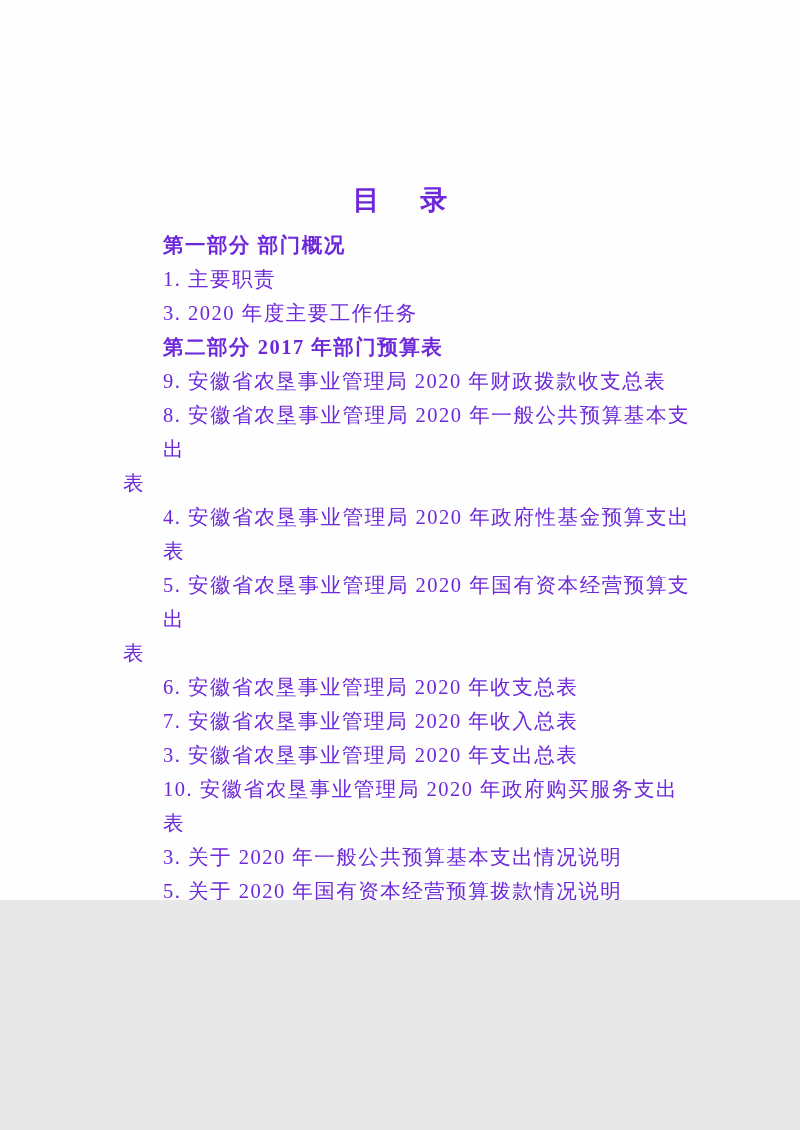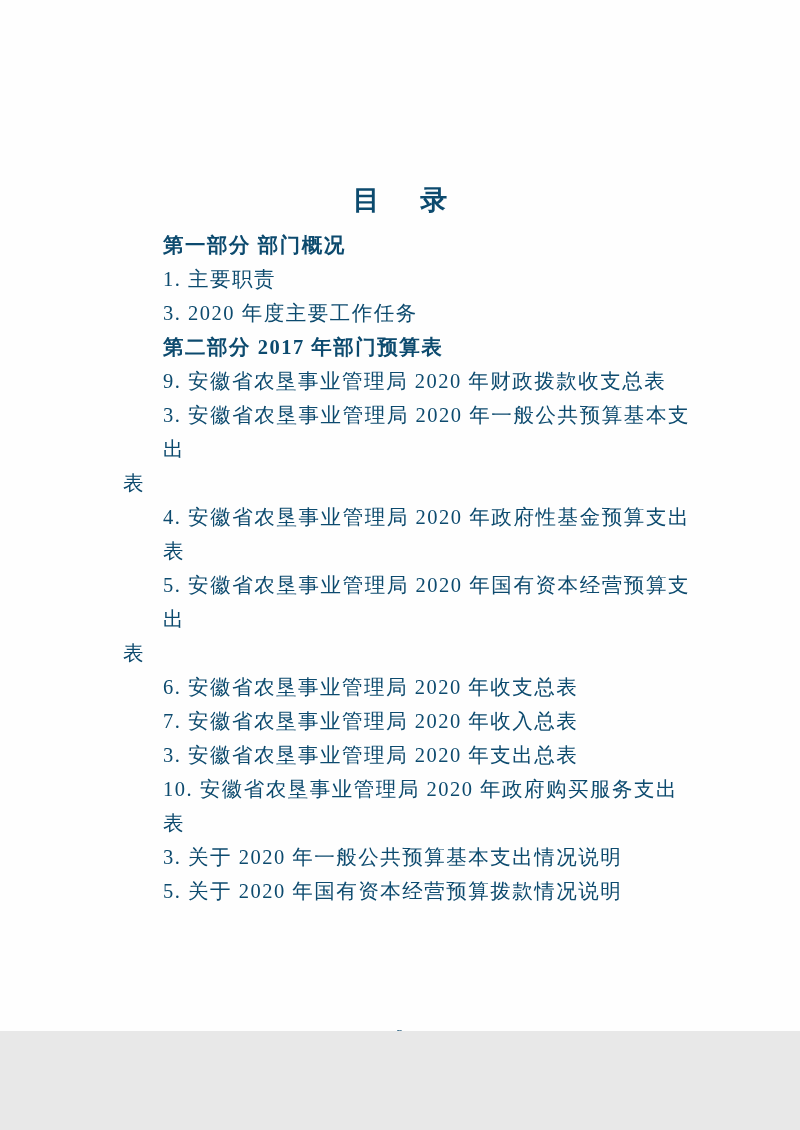--- a/index.html
+++ b/index.html
@@ -3,26 +3,26 @@
 <meta charset="utf-8">
 <style>
   html, body {
     margin: 0;
     padding: 0;
     background: #e8e8e8;
   }
   .paper {
     position: relative;
     width: 800px;
-    height: 1031px;
+    height: 900px;
     margin: 0;
     background: #fefefe;
     overflow: hidden;
     font-family: "Liberation Serif", "DejaVu Serif", serif;
-    color: #0c4a6e;
+    color: #6d28d9;
   }
   .doc-title {
     position: absolute;
     top: 183px;
     left: 0;
     width: 100%;
     margin: 0;
     text-align: center;
     font-size: 27px;
     line-height: 34px;
@@ -69,21 +69,21 @@
 
 <div class="paper">
   <h1 class="doc-title">目  录</h1>
 
   <div class="toc" id="toc">
       <div class="toc-line indent bold">第一部分 部门概况</div>
       <div class="toc-line indent">1. 主要职责</div>
       <div class="toc-line indent">3. 2020 年度主要工作任务</div>
       <div class="toc-line indent bold">第二部分 2017 年部门预算表</div>
       <div class="toc-line indent">9. 安徽省农垦事业管理局 2020 年财政拨款收支总表</div>
-      <div class="toc-line indent stretch">3. 安徽省农垦事业管理局 2020 年一般公共预算基本支出</div>
+      <div class="toc-line indent stretch">8. 安徽省农垦事业管理局 2020 年一般公共预算基本支出</div>
       <div class="toc-line">表</div>
       <div class="toc-line indent stretch">4. 安徽省农垦事业管理局 2020 年政府性基金预算支出表</div>
       <div class="toc-line indent stretch">5. 安徽省农垦事业管理局 2020 年国有资本经营预算支出</div>
       <div class="toc-line">表</div>
       <div class="toc-line indent">6. 安徽省农垦事业管理局 2020 年收支总表</div>
       <div class="toc-line indent">7. 安徽省农垦事业管理局 2020 年收入总表</div>
       <div class="toc-line indent">3. 安徽省农垦事业管理局 2020 年支出总表</div>
       <div class="toc-line indent">10. 安徽省农垦事业管理局 2020 年政府购买服务支出表</div>
       <div class="toc-line indent">3. 关于 2020 年一般公共预算基本支出情况说明</div>
       <div class="toc-line indent">5. 关于 2020 年国有资本经营预算拨款情况说明</div>

